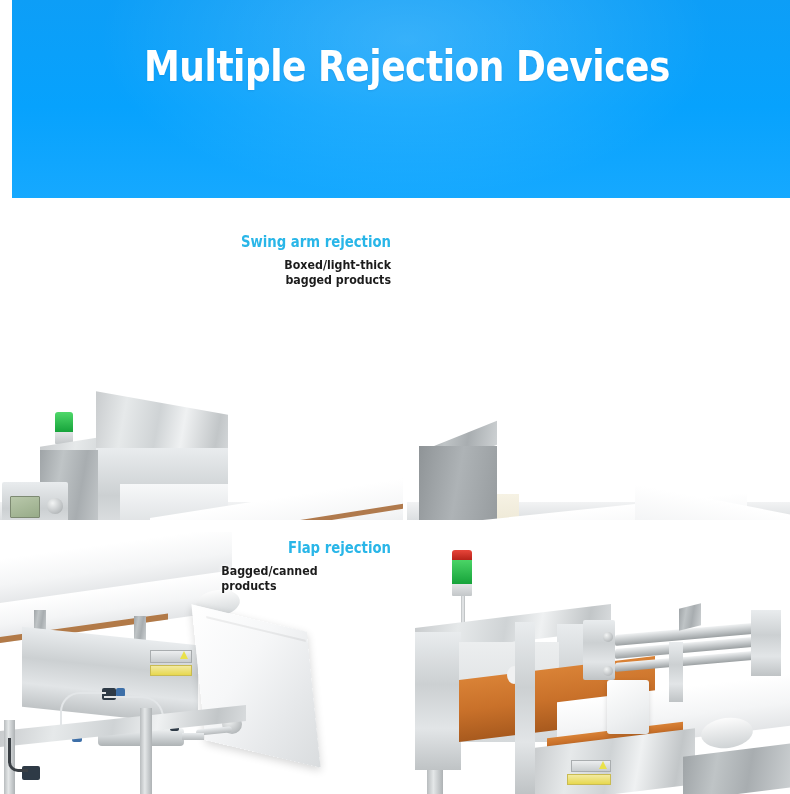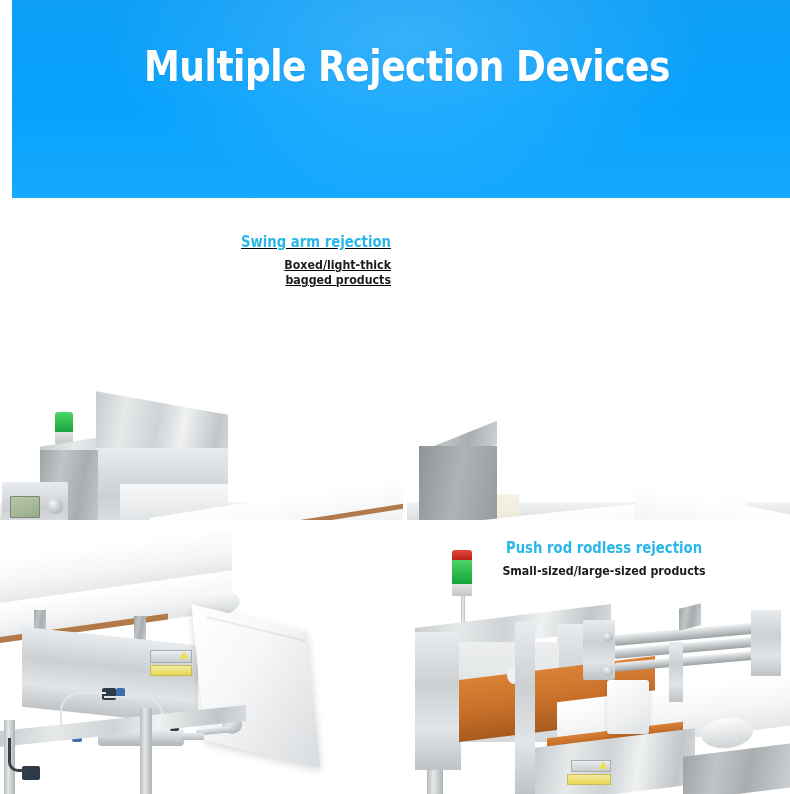--- a/index.html
+++ b/index.html
@@ -140,21 +140,21 @@
 
         <div class="lcd" style="left:10px;top:298px;width:30px;height:22px;"></div>
         <div class="knob" style="left:47px;top:300px;width:16px;height:16px;"></div>
 
         <div class="belt-white" style="position:absolute;left:150px;top:300px;width:253px;height:60px;transform:skewY(-9deg);"></div>
 
         <div style="position:absolute;left:248px;top:318px;width:155px;height:5px;background:#b07a4d;transform:skewY(-9deg);"></div>
 
       </div>
 
-      <div class="lbl" style="right:12px; top:36px; width:250px;text-decoration:underline;">
+      <div class="lbl" style="right:12px; top:36px; width:250px;">
         <div class="head r">Swing arm rejection</div>
         <div class="sub r">Boxed/light-thick</div>
         <div class="sub r" style="margin-top:0;">bagged products</div>
       </div>
     </div>
 
     <div class="cell tr">
       <div class="photo">
         <div class="floor"></div>
 
@@ -208,20 +208,25 @@
         <div style="position:absolute;left:104px;top:164px;width:60px;height:34px;border-top:2px solid #e3e6e8;border-right:2px solid #e3e6e8;border-radius:0 22px 0 0;"></div>
         <div style="position:absolute;left:60px;top:160px;width:46px;height:44px;border-left:2px solid #e3e6e8;border-top:2px solid #e3e6e8;border-radius:20px 0 0 0;"></div>
 
         <div class="steel" style="position:absolute;left:0px;top:186px;width:246px;height:16px;transform:skewY(-6deg);"></div>
         <div class="leg" style="position:absolute;left:140px;top:176px;width:12px;height:86px;"></div>
         <div class="leg" style="position:absolute;left:4px;top:188px;width:11px;height:74px;"></div>
         <div class="fitting" style="left:22px;top:234px;width:18px;height:14px;"></div>
         <div style="position:absolute;left:8px;top:206px;width:20px;height:34px;border-left:3px solid #3a3f44;border-bottom:3px solid #3a3f44;border-radius:0 0 0 10px;"></div>
       </div>
 
+      <div class="lbl" style="right:12px; top:8px; width:210px;">
+        <div class="head r">Flap rejection</div>
+        <div class="sub" style="text-align:left;padding-left:42px;">Bagged/canned</div>
+        <div class="sub" style="margin-top:0;text-align:left;padding-left:42px;">products</div>
+      </div>
     </div>
 
     <div class="cell br">
       <div class="photo">
 
         <div class="tower-pole" style="left:54px;top:62px;width:4px;height:34px;"></div>
         <div class="tower-base" style="left:45px;top:50px;width:20px;height:14px;"></div>
         <div class="tower-grn" style="left:45px;top:26px;width:20px;height:26px;"></div>
         <div class="tower-red" style="left:45px;top:18px;width:20px;height:10px;border-radius:3px 3px 0 0;"></div>
 
@@ -255,20 +260,16 @@
         <div class="steel" style="position:absolute;left:128px;top:206px;width:160px;height:56px;transform:skewY(-7deg);"></div>
 
         <div class="plate-label" style="left:164px;top:228px;width:40px;height:12px;"></div>
         <div class="yellow-label" style="left:160px;top:242px;width:44px;height:11px;"></div>
         <div style="position:absolute;left:192px;top:229px;width:8px;height:8px;background:#e9e14a;clip-path:polygon(50% 0,100% 100%,0 100%);"></div>
 
         <div class="steel-d" style="position:absolute;left:276px;top:218px;width:110px;height:44px;transform:skewY(-7deg);"></div>
         <div class="leg" style="position:absolute;left:20px;top:238px;width:16px;height:24px;"></div>
       </div>
 
-      <div class="lbl" style="left:22px; top:8px; width:350px;">
-        <div class="head" style="text-align:center;transform-origin:center center;">Push rod rodless rejection</div>
-        <div class="sub c">Small-sized/large-sized products</div>
-      </div>
     </div>
 
   </div>
 </div>
 
 </body></html>

